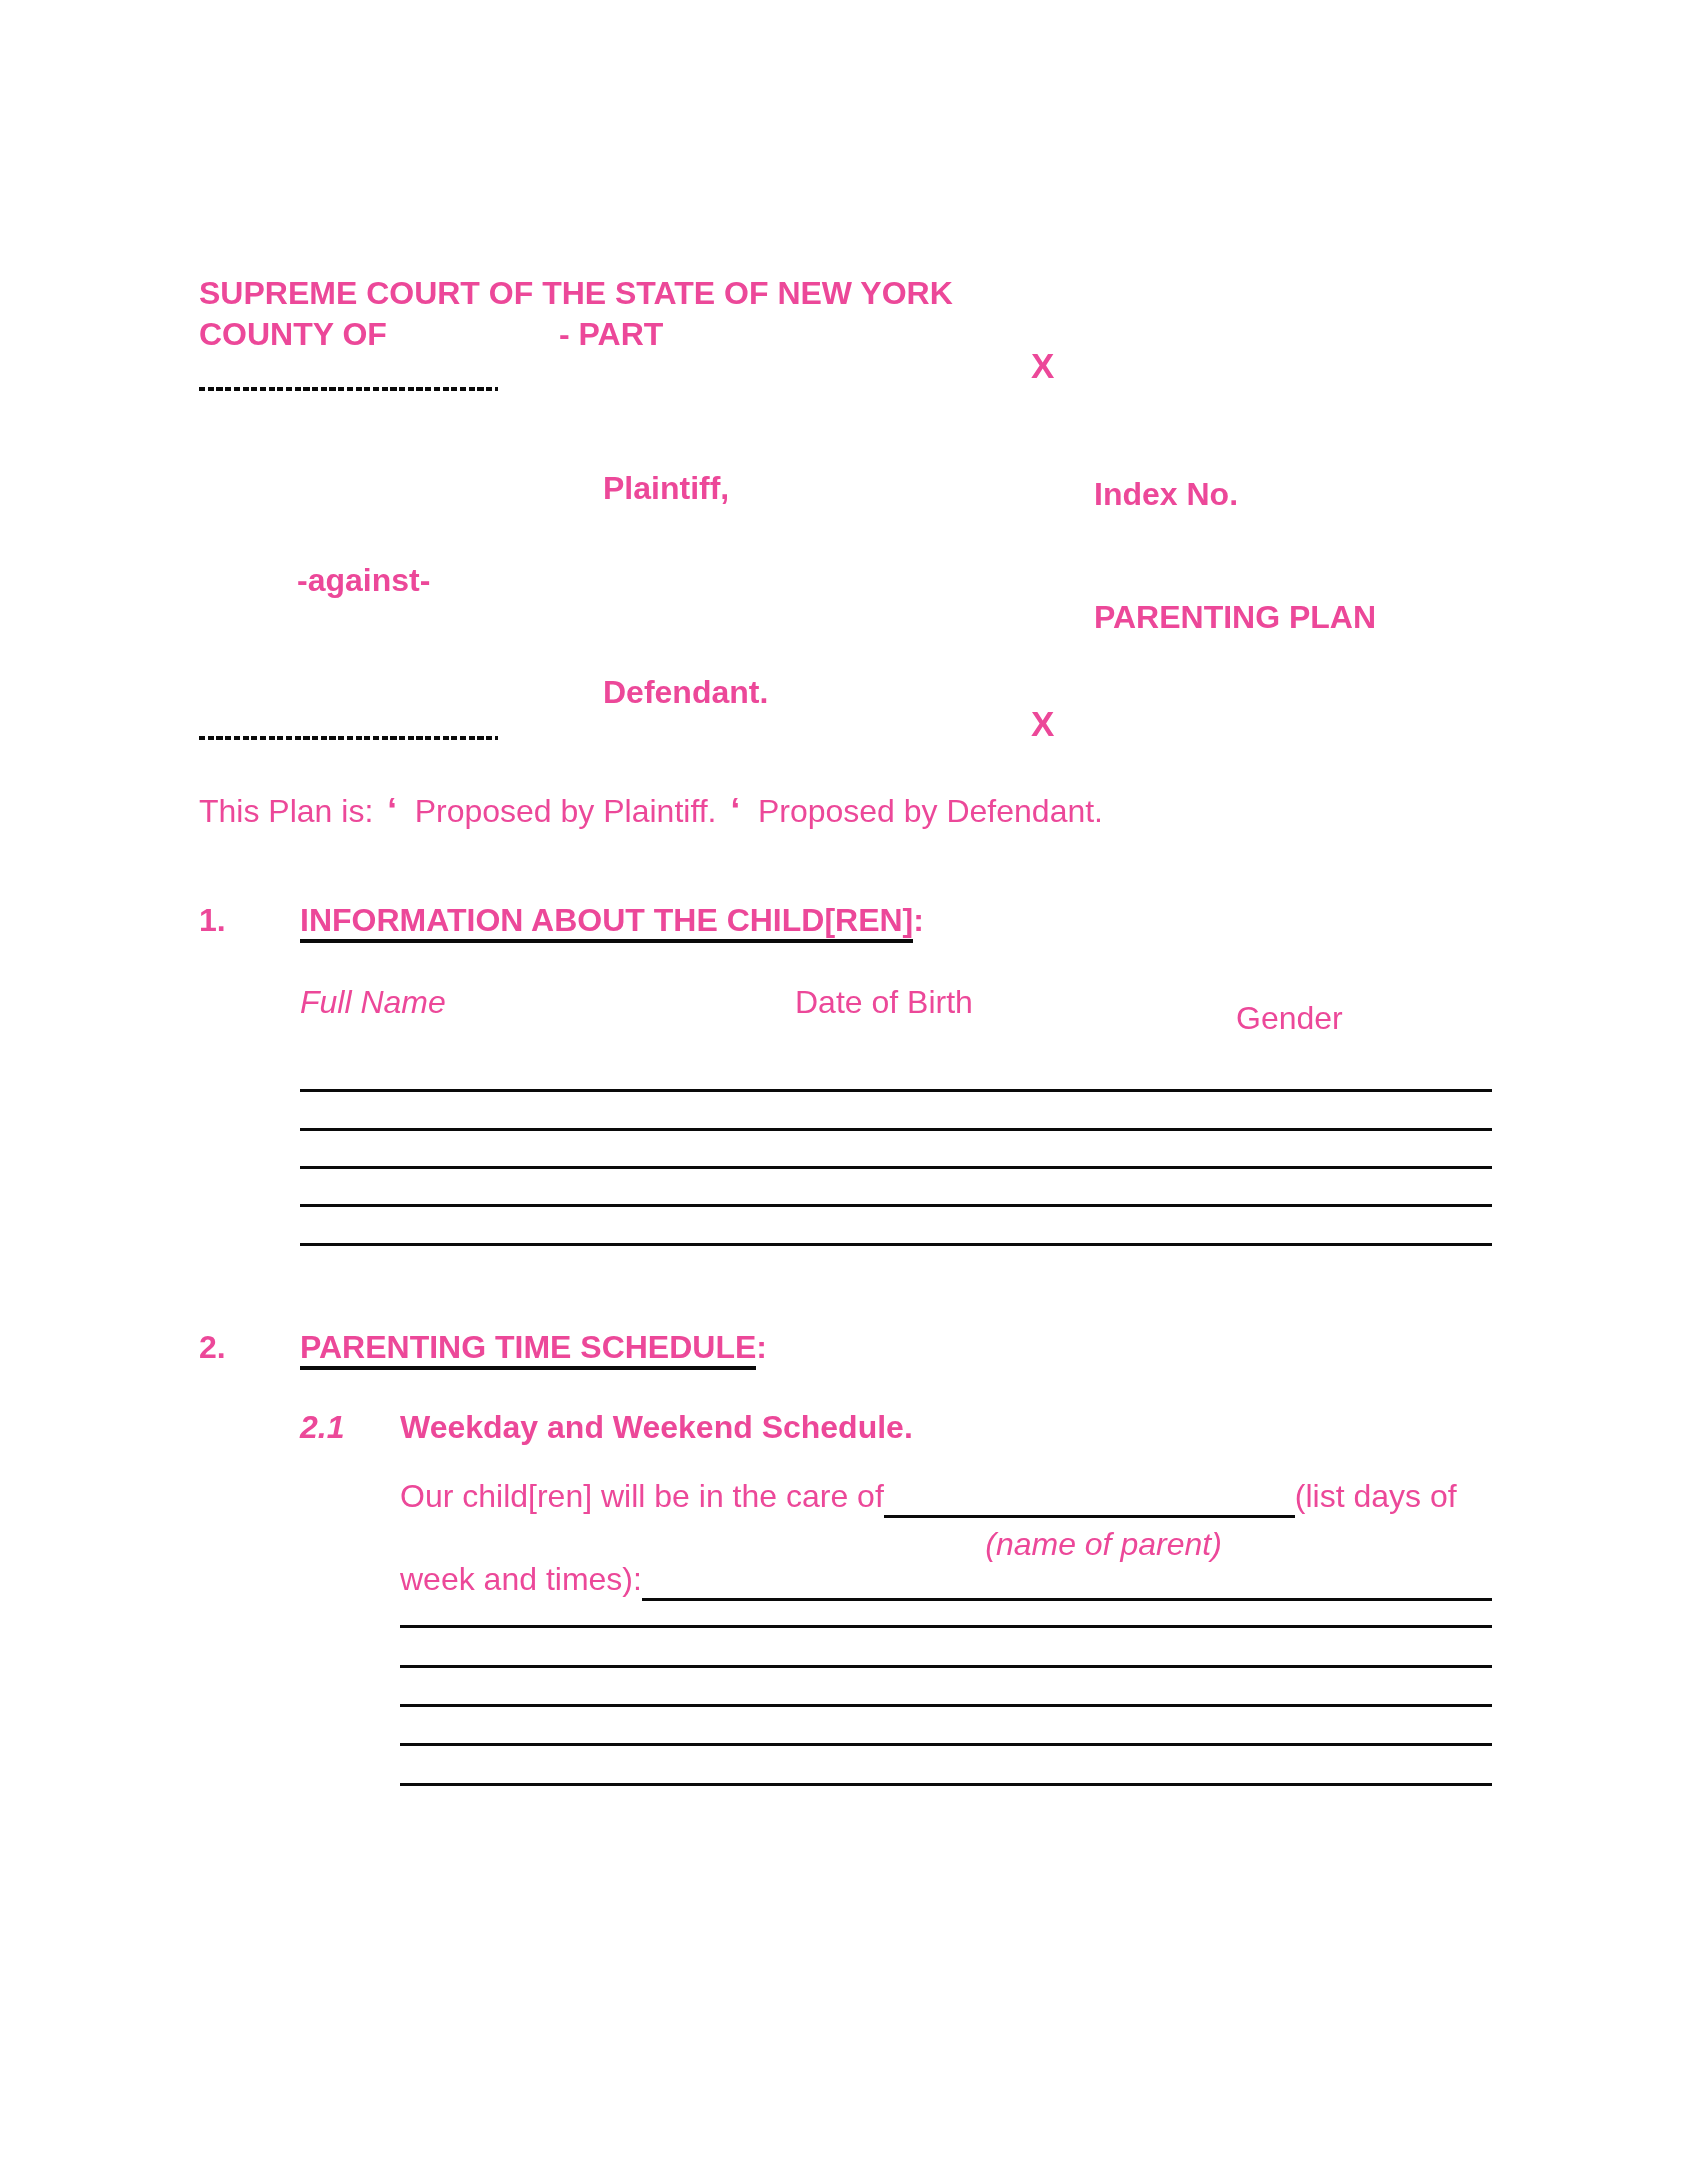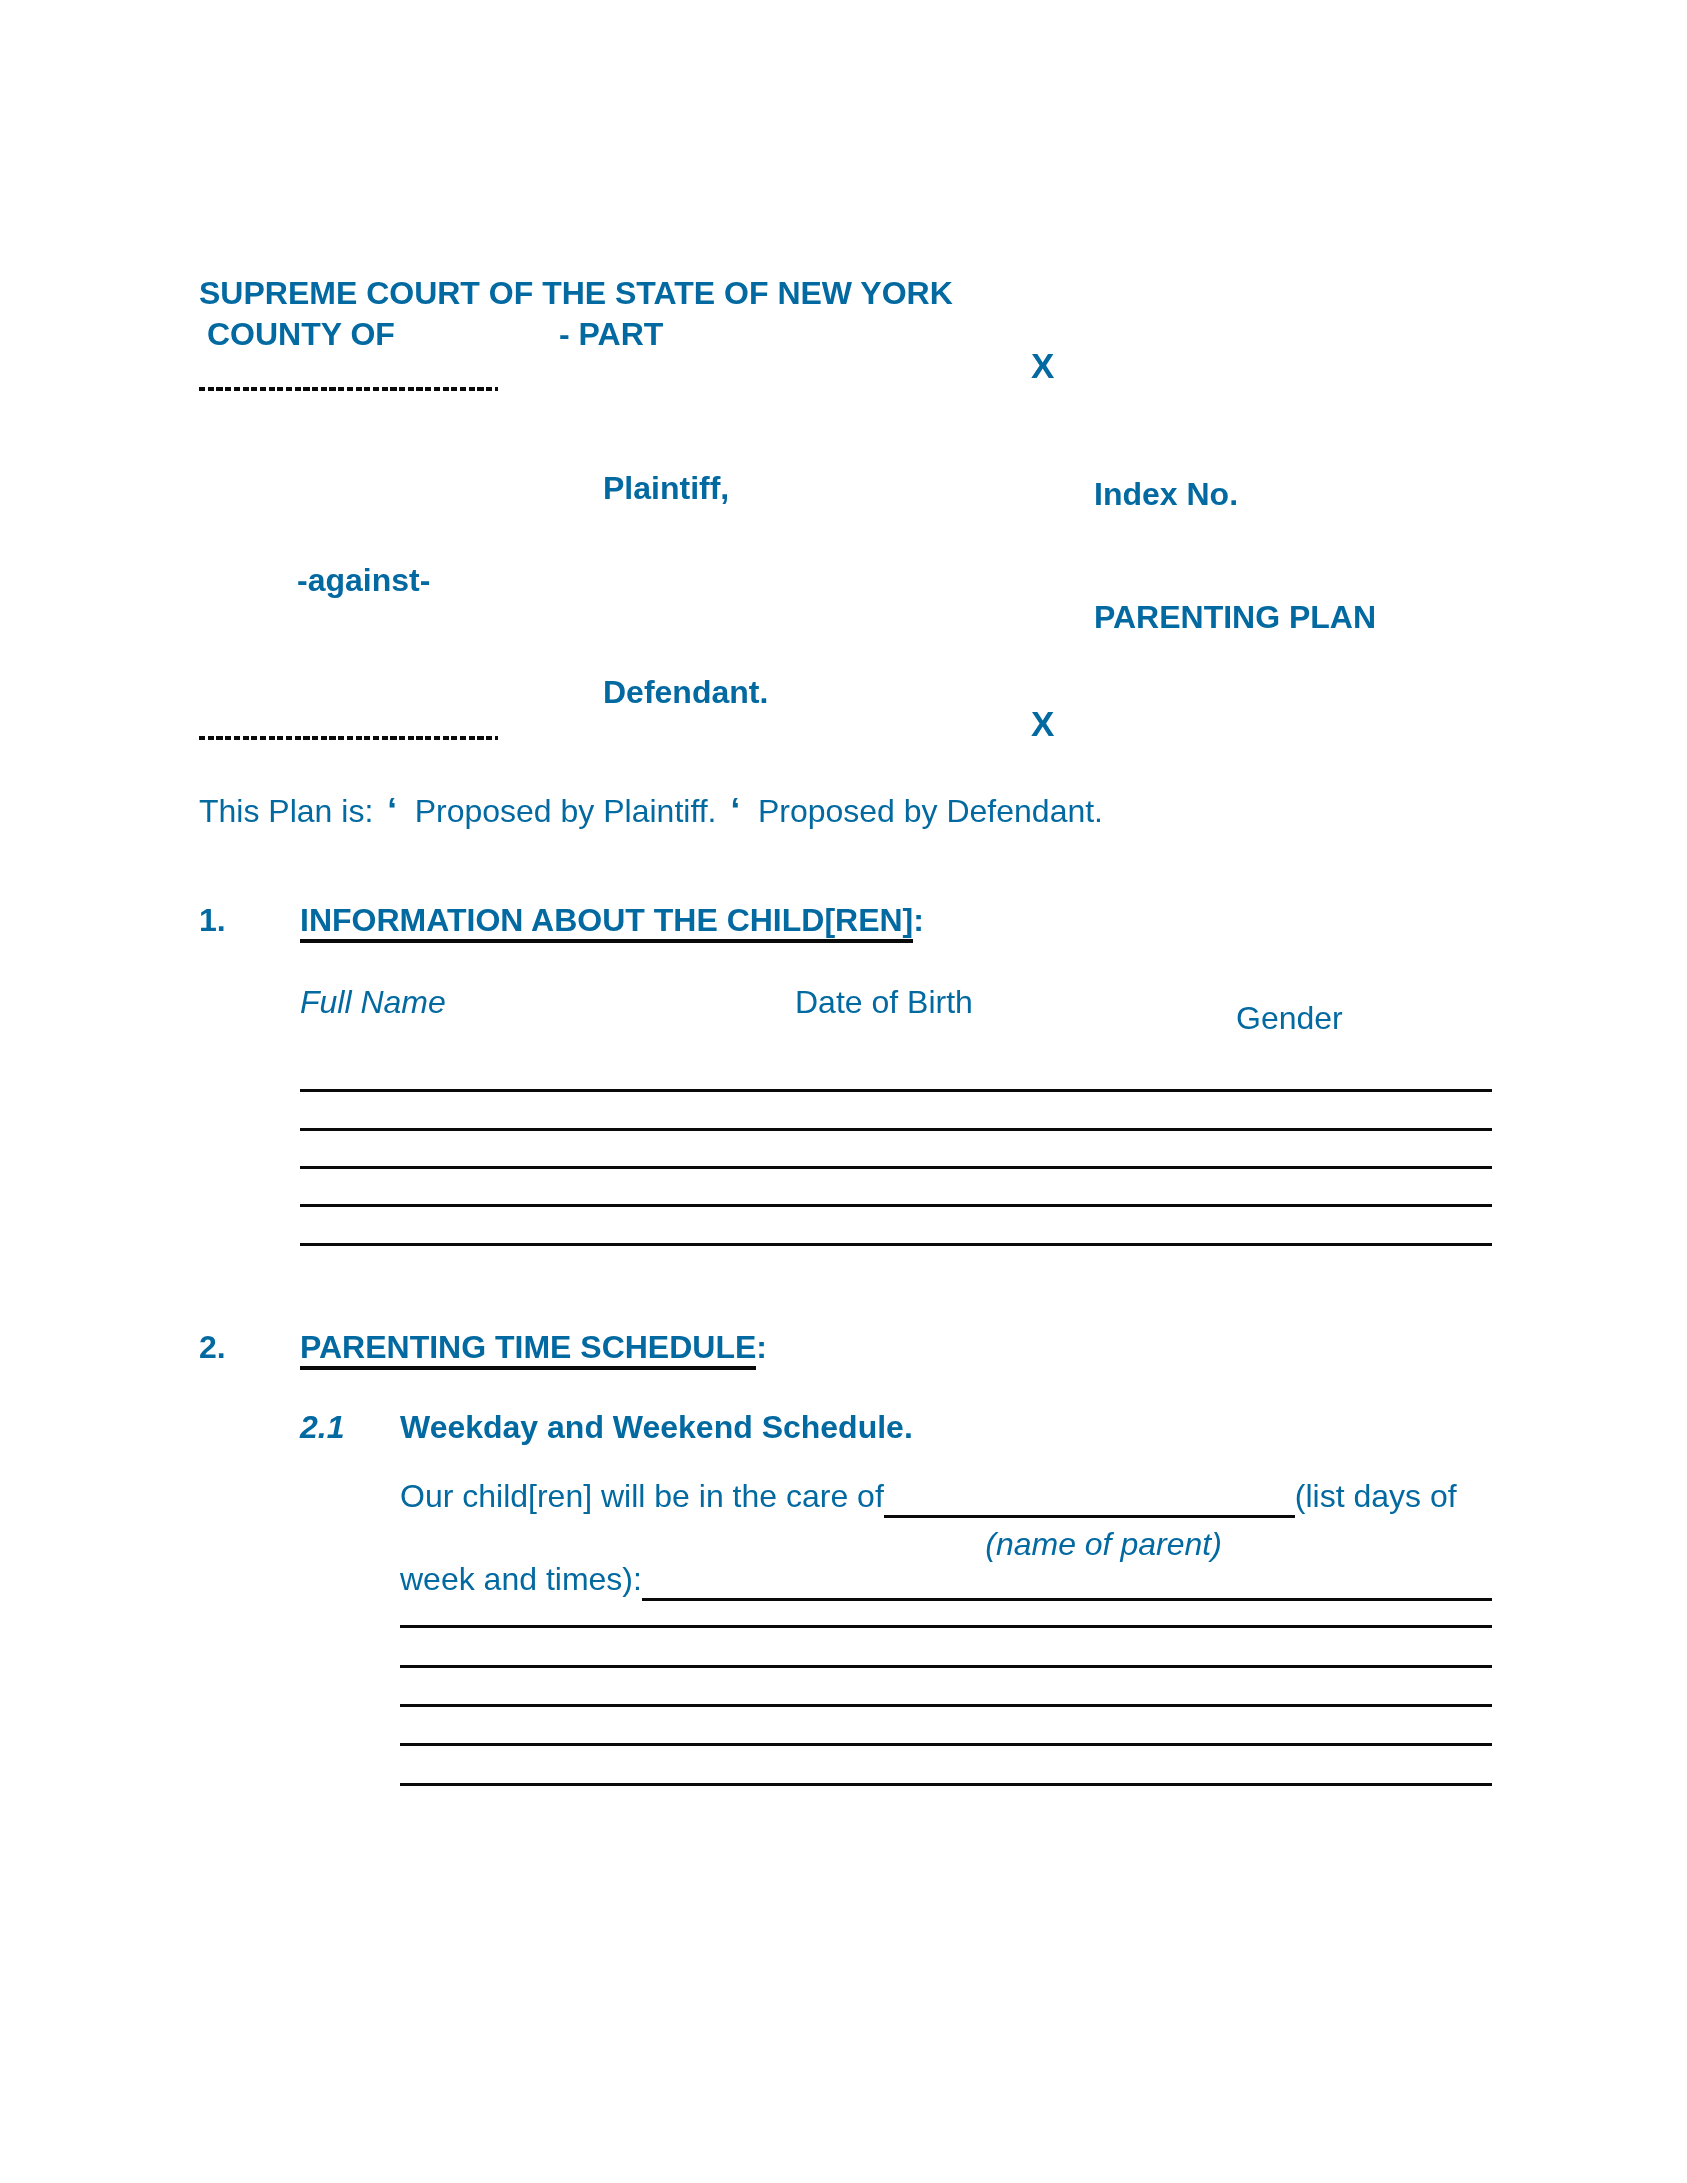--- a/index.html
+++ b/index.html
@@ -5,21 +5,21 @@
   html, body {
     margin: 0;
     padding: 0;
     background: #ffffff;
   }
   .page {
     position: relative;
     width: 1687px;
     height: 2184px;
     background: #ffffff;
-    color: #0369a1;
+    color: #ec4899;
     font-family: "Liberation Sans", sans-serif;
     font-size: 32px;
     line-height: 41px;
     overflow: hidden;
   }
   .abs { position: absolute; white-space: nowrap; }
   .b { font-weight: bold; }
   .i { font-style: italic; }
   .underlined {
     display: inline-block;
@@ -60,21 +60,21 @@
   }
   .gap-left { margin-left: 17.5px; }
   .glyph-pad { margin-right: 8.7px; margin-left: 5.2px; }
 </style>
 </head>
 <body>
 
 <div class="page">
 
   <div class="abs b" style="left:199px; top:273px;">SUPREME COURT OF THE STATE OF NEW YORK</div>
-  <div class="abs b" style="left:199px; top:314px;margin-left:8px;">COUNTY OF</div>
+  <div class="abs b" style="left:199px; top:314px;">COUNTY OF</div>
   <div class="abs b" style="left:559px; top:314px;">- PART</div>
 
   <div class="dashed-rule" style="left:199px; top:387px; width:299px;"></div>
   <div class="abs xmark" style="left:1031px; top:345px;">X</div>
 
   <div class="abs b" style="left:603px; top:468px;text-align:right;">Plaintiff,</div>
   <div class="abs b" style="left:1094px; top:474px;">Index No.</div>
   <div class="abs b" style="left:297px; top:560px;">-against-</div>
   <div class="abs b" style="left:1094px; top:597px;">PARENTING PLAN</div>
   <div class="abs b" style="left:603px; top:672px;">Defendant.</div>

